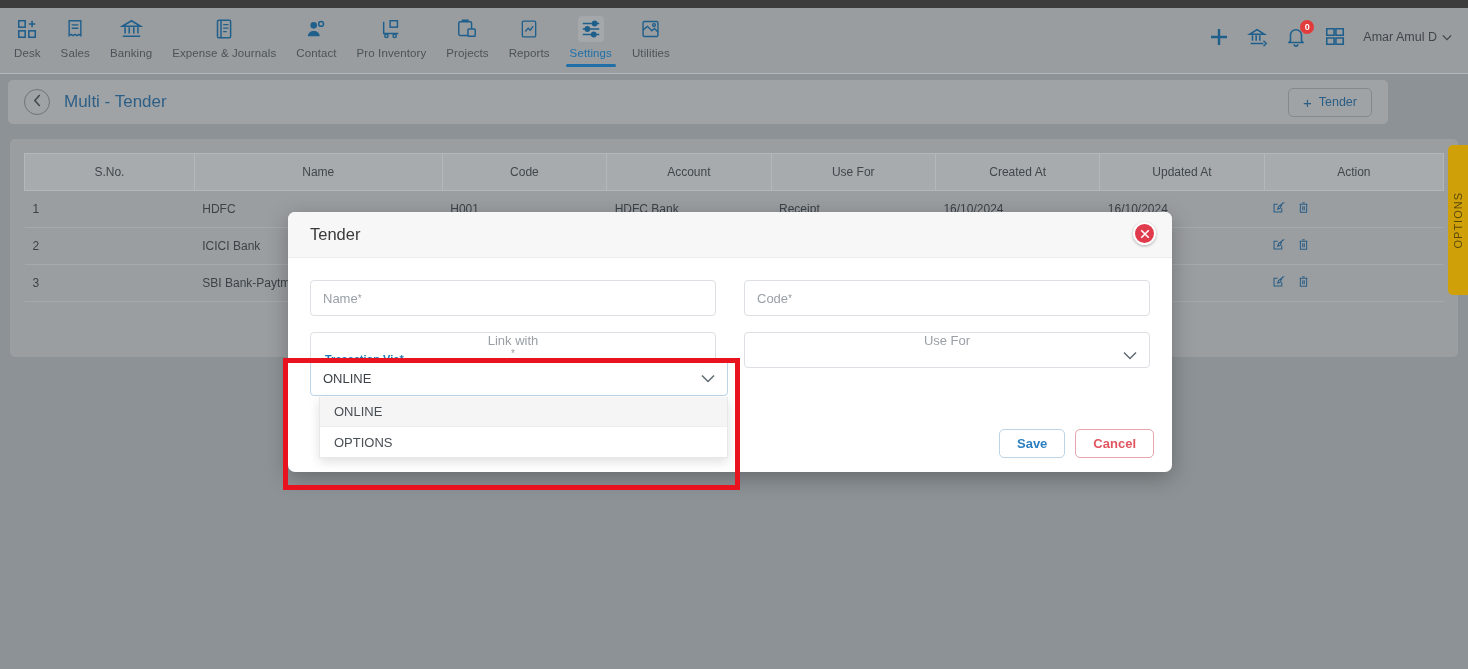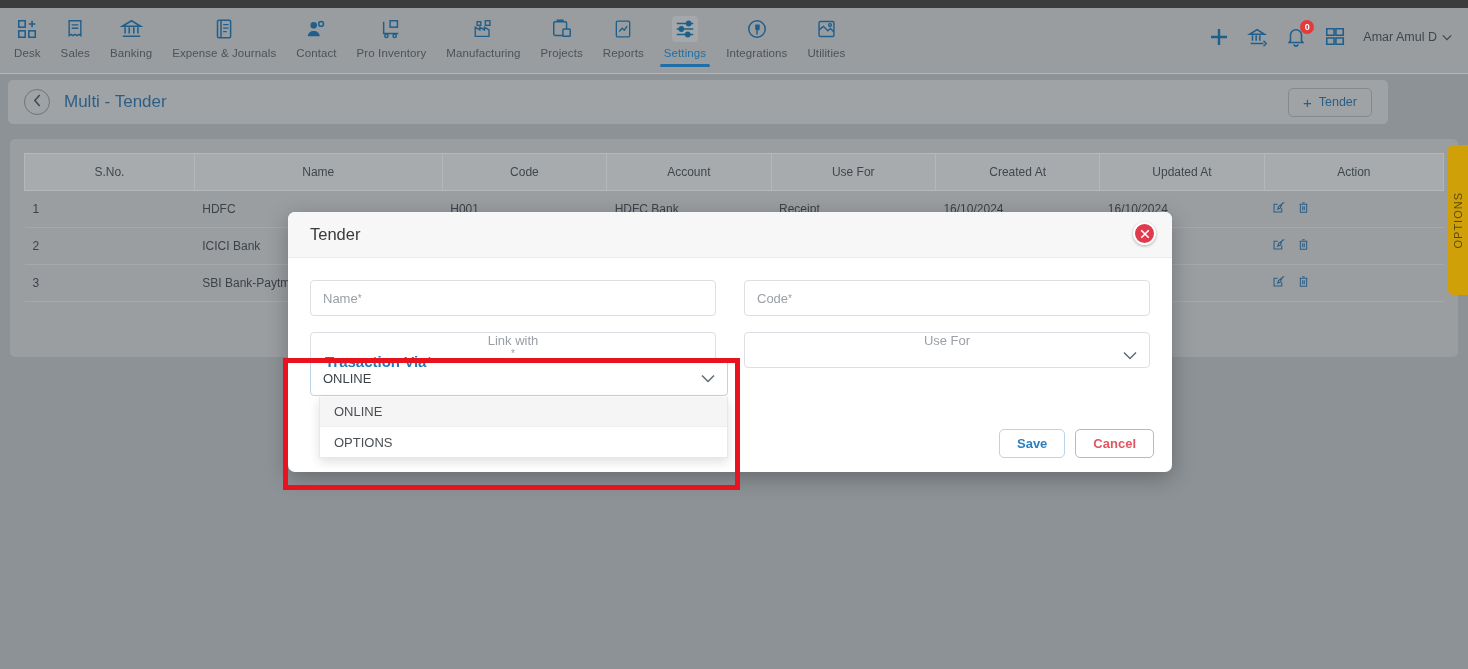--- a/index.html
+++ b/index.html
@@ -144,21 +144,21 @@
   
   .tv-wrap { position: absolute; left: 22px; top: 148px; width: 418px; }
   .tv-box {
     height: 36px; border: 1px solid #bcd4e6; border-radius: 4px;
     display: flex; align-items: center; padding: 0 12px;
     font-size: 13px; color: #3c4348; background: #fff; cursor: pointer;
     position: relative;
   }
   .tv-label {
     position: absolute; top: -8px; left: 9px; background: #fff; padding: 0 5px;
-    font-size: 15px; color: #1f7ab8; font-weight: bold;
+    font-size: 11px; color: #1f7ab8; font-weight: bold;
   }
   .tv-label .req2 { color: #1f7ab8; }
   .tv-box .chev { margin-left: auto; color: #5f6a72; }
   .tv-menu {
     position: absolute; top: 37px; left: 9px; width: 409px; background: #fff;
     border: 1px solid #e6e8ea; border-top: none; box-shadow: 0 4px 10px rgba(0,0,0,.12);
   }
   .tv-opt {
     height: 30px; display: flex; align-items: center; padding: 0 14px;
     font-size: 13px; color: #4a4f54; cursor: pointer;
@@ -252,30 +252,20 @@
           <svg width="22" height="22" viewBox="0 0 24 24" fill="none" stroke="currentColor" stroke-width="1.6">
             <rect x="11" y="3" width="8" height="7"></rect>
               <path d="M4 4v13h16"></path>
               <circle cx="7" cy="19.5" r="1.8"></circle>
               <circle cx="16" cy="19.5" r="1.8"></circle>
           </svg>
         </span>
         <span class="nav-label">Pro Inventory</span>
       </div>
 
-      <div class="nav-item">
-        <span class="nav-ico">
-          <svg width="23" height="22" viewBox="0 0 24 24" fill="none" stroke="currentColor" stroke-width="1.5">
-            <path d="M3 20V10l5 3V10l5 3V10l5 3v7z"></path>
-              <rect x="5" y="4" width="4" height="4"></rect>
-              <rect x="14" y="3" width="5" height="5"></rect>
-          </svg>
-        </span>
-        <span class="nav-label">Manufacturing</span>
-      </div>
 
       <div class="nav-item">
         <span class="nav-ico">
           <svg width="22" height="22" viewBox="0 0 24 24" fill="none" stroke="currentColor" stroke-width="1.6">
             <rect x="3" y="4" width="14" height="15" rx="1.5"></rect>
               <path d="M7 4V2.5h6V4"></path>
               <rect x="13" y="12" width="8" height="8" rx="1" fill="#9a9da0"></rect>
           </svg>
         </span>
         <span class="nav-label">Projects</span>
@@ -296,30 +286,20 @@
           <svg width="22" height="22" viewBox="0 0 24 24" fill="none" stroke="currentColor" stroke-width="1.9">
             <path d="M3 6h18M3 12h18M3 18h18"></path>
             <circle cx="16" cy="6" r="2.2" fill="currentColor"></circle>
               <circle cx="8" cy="12" r="2.2" fill="currentColor"></circle>
               <circle cx="15" cy="18" r="2.2" fill="currentColor"></circle>
           </svg>
         </span>
         <span class="nav-label">Settings</span>
       </div>
 
-      <div class="nav-item">
-        <span class="nav-ico">
-          <svg width="22" height="22" viewBox="0 0 24 24" fill="none" stroke="currentColor" stroke-width="1.6">
-            <circle cx="12" cy="12" r="9"></circle>
-              <path d="M10 7v4.5a2.5 2.5 0 005 0V7" fill="currentColor" stroke="none"></path>
-              <path d="M12 14v4"></path>
-          </svg>
-        </span>
-        <span class="nav-label">Integrations</span>
-      </div>
 
       <div class="nav-item">
         <span class="nav-ico">
           <svg width="21" height="22" viewBox="0 0 24 24" fill="none" stroke="currentColor" stroke-width="1.6">
             <rect x="3.5" y="3.5" width="17" height="17" rx="1.5"></rect>
               <path d="M3.5 13l5-4 5 5 3-2.5 4 4"></path>
               <circle cx="16" cy="7.5" r="1.6"></circle>
           </svg>
         </span>
         <span class="nav-label">Utilities</span>

